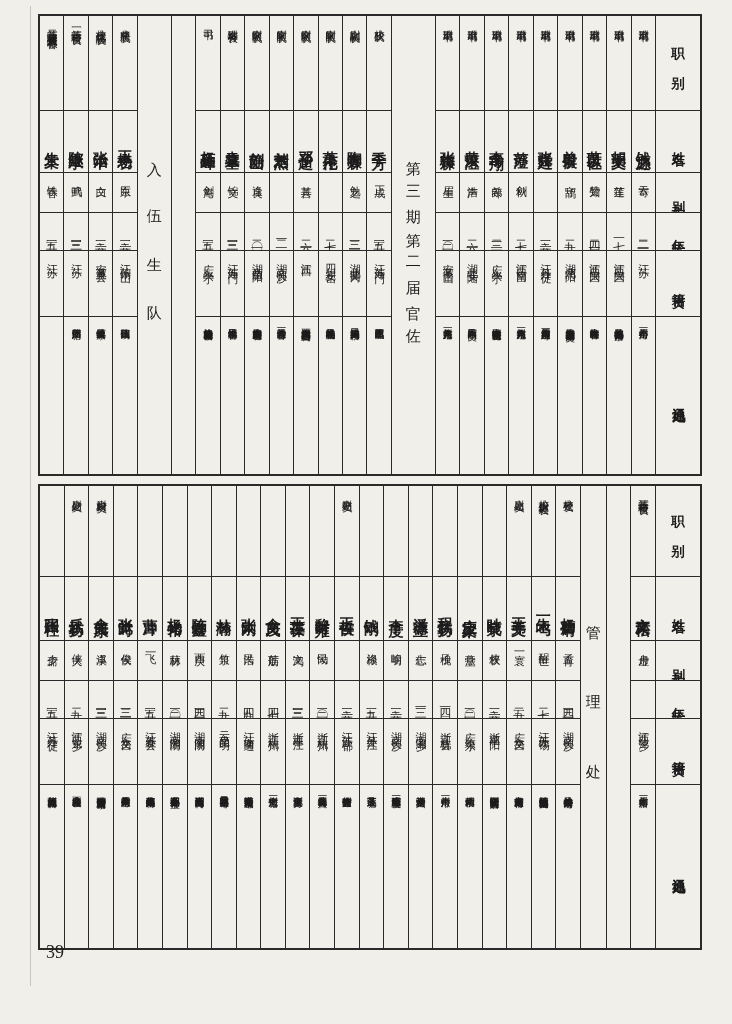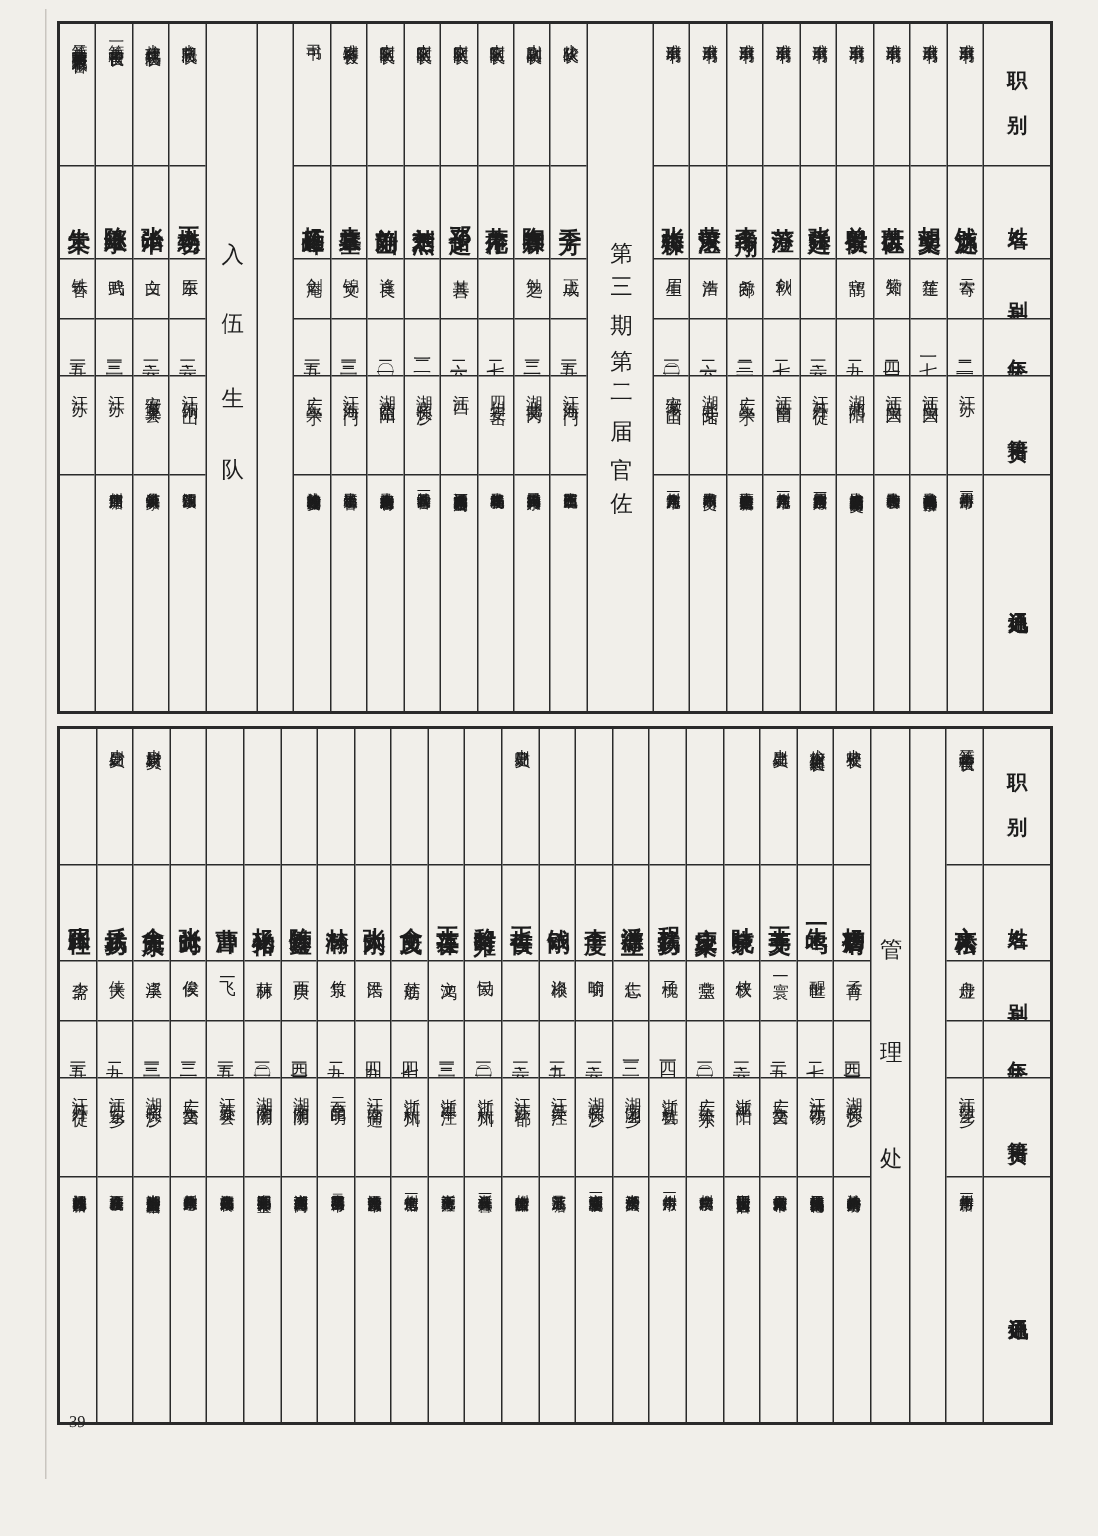--- a/index.html
+++ b/index.html
@@ -54,21 +54,21 @@
   .ha{letter-spacing:0.4em;}
   .hg{letter-spacing:0.25em;}
   .hj{letter-spacing:1.3em;}
   .hd{letter-spacing:2.4em;}
 
   .label-col .vtext{font-size:15px;}
   .label-3{letter-spacing:4.6em;}
   .label-4{letter-spacing:3.2em;}
   .label-8{letter-spacing:1.6em;}
 
-  .page-number{position:absolute;left:46px;top:942px;font-size:11px;font-family:"Liberation Serif",serif;color:#222;}
+  .page-number{position:absolute;left:46px;top:942px;font-size:18px;font-family:"Liberation Serif",serif;color:#222;}
 </style>
 </head>
 <body>
 
 <div class="page">
   <div class="scan-edge"></div>
 
   <div class="rtable t1" id="table-0">
     <div class="col header-col">
       <div class="cell cell-pos">

